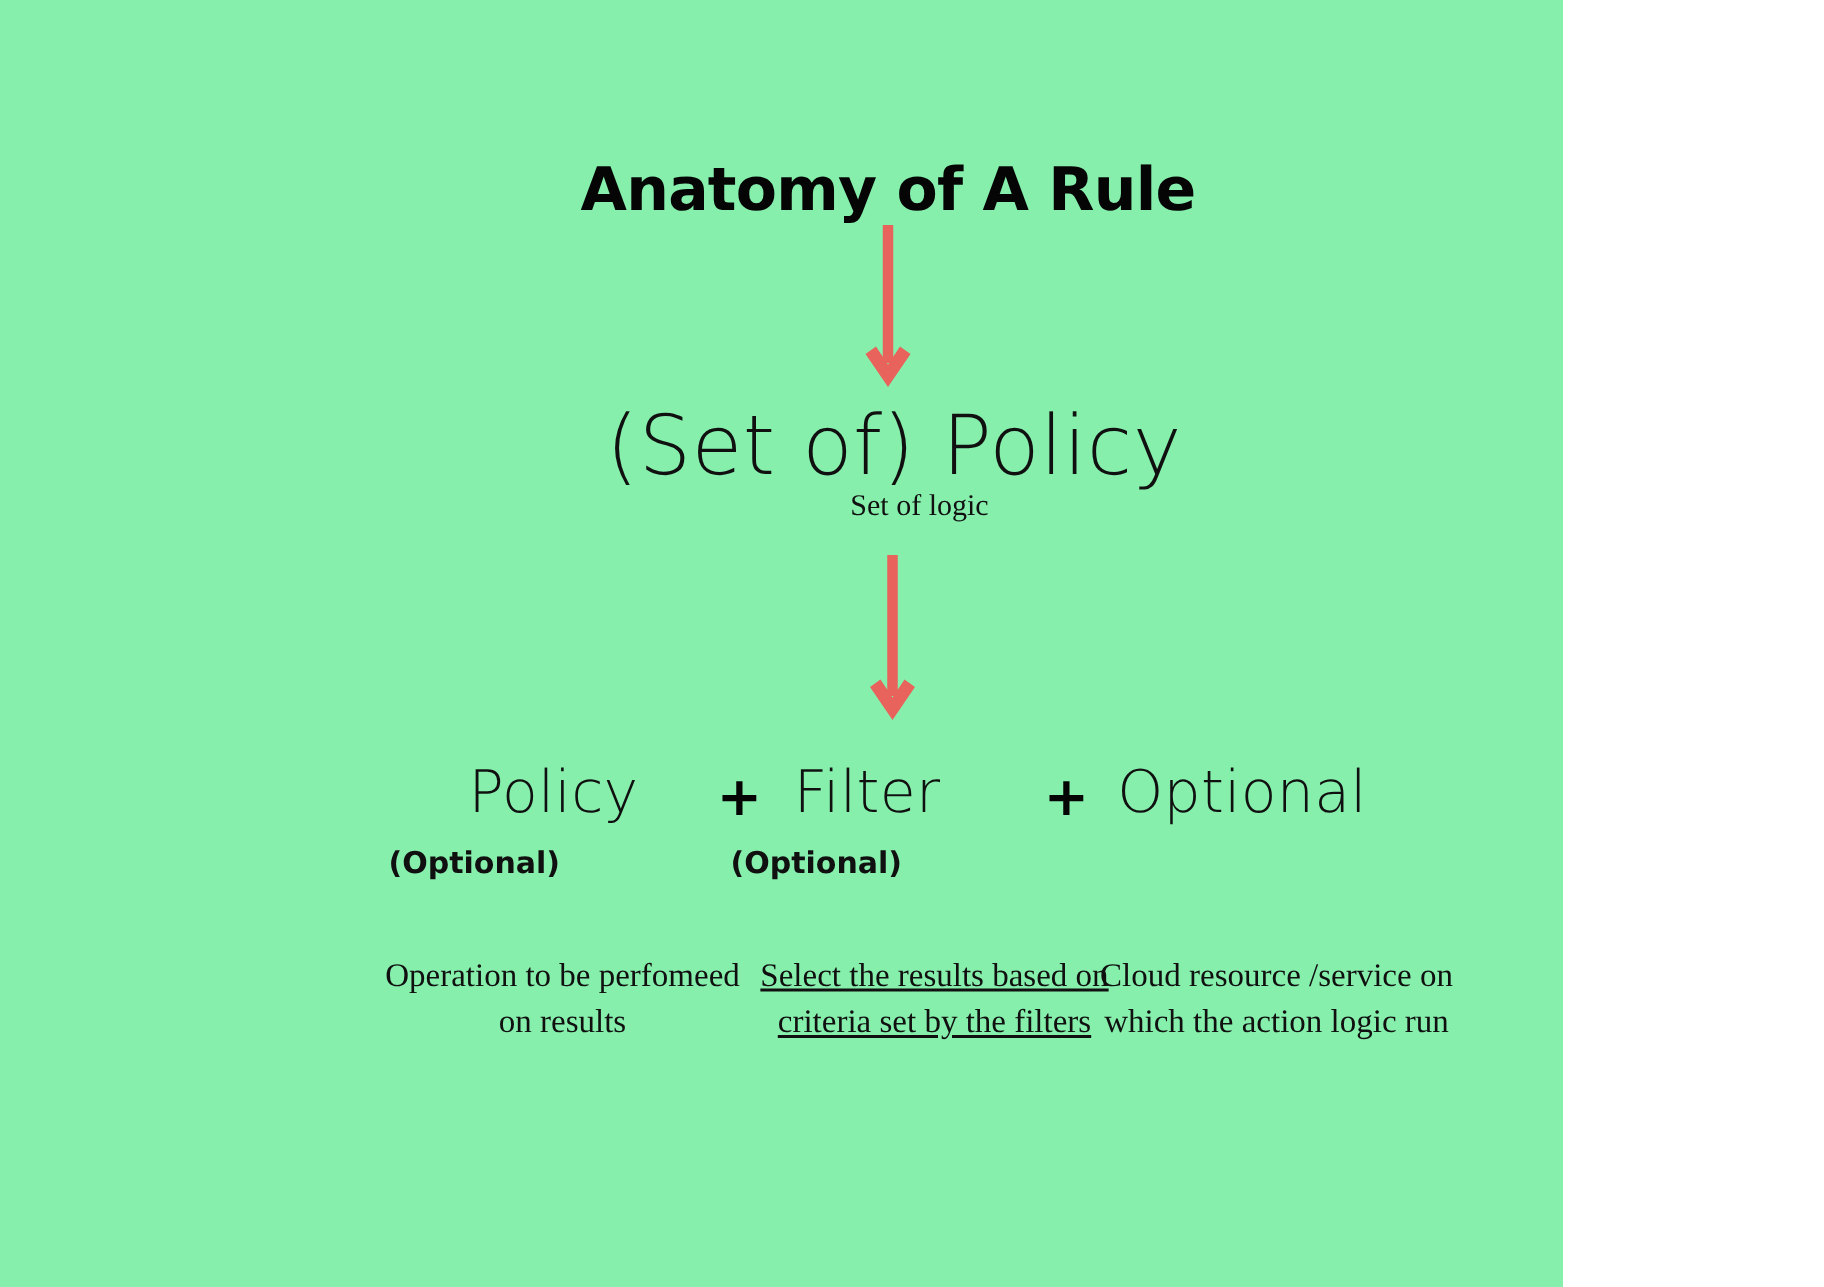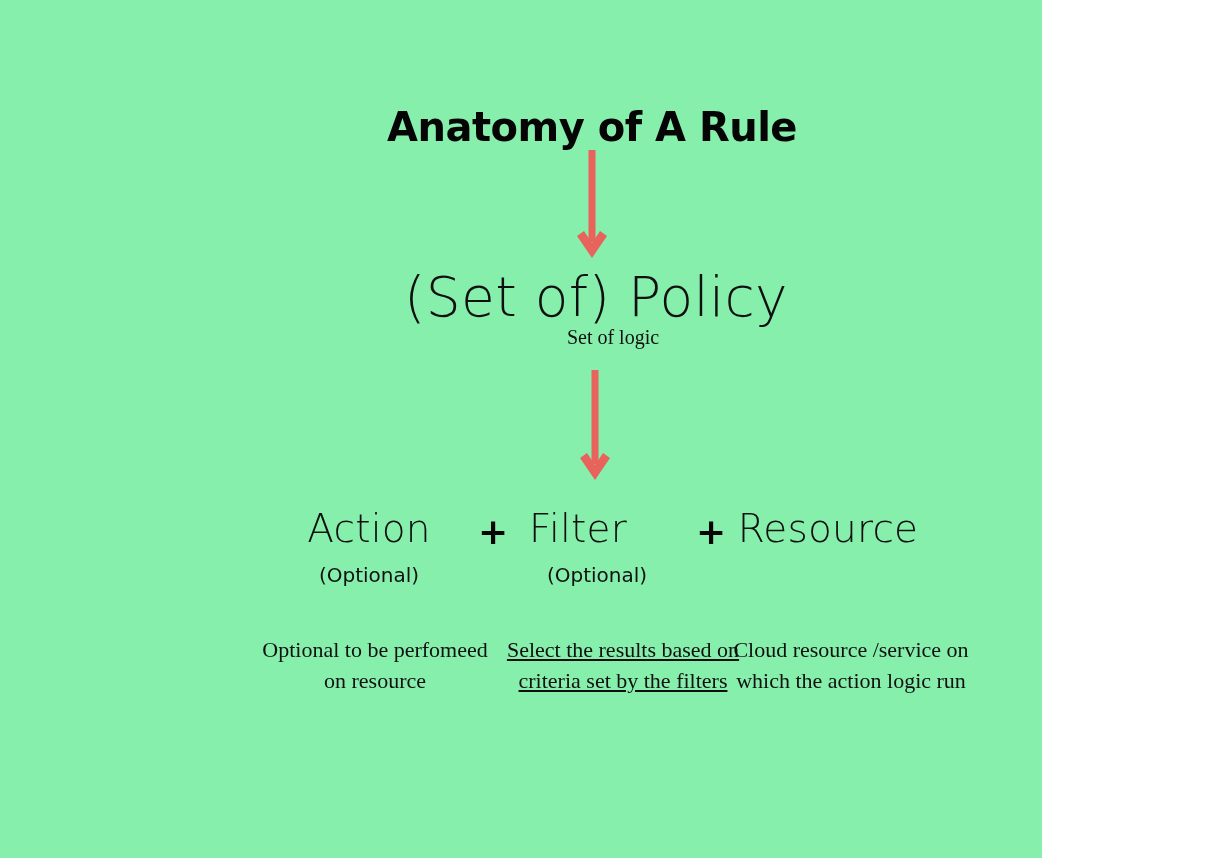--- a/index.html
+++ b/index.html
@@ -117,23 +117,22 @@
     white-space: nowrap;
   }
   .comp-plus.plus-1 { left: 473px; }
   .comp-plus.plus-2 { left: 691px; }
 
   
   .optional-tag {
     position: absolute;
     top: 562px;
     width: 220px;
-    text-align: center;
     font-family: "DejaVu Sans", sans-serif;
-    font-weight: 400;
+    font-weight: 700;
     font-size: 20px;
     line-height: 26px;
     color: #101010;
     white-space: nowrap;
   }
   .optional-tag.opt-action { left: 259px; }
   .optional-tag.opt-filter { left: 487px; }
 
   
   .desc {
@@ -165,34 +164,34 @@
   <div class="policy-label">(Set of) Policy</div>
 
   <div class="policy-sub">Set of logic</div>
 
   <svg class="arrow arrow-2" width="48" height="114" viewBox="0 0 48 114">
     <rect x="20.5" y="0" width="7" height="94" fill="#e8635b"></rect>
     <path d="M 9 88 L 24 110 L 39 88 L 32 83 L 24 95 L 16 83 Z" fill="#e8635b"></path>
   </svg>
 
   <div class="component-row">
-    <div class="comp-term action">Action</div>
+    <div class="comp-term action">Policy</div>
 
     <div class="comp-plus plus-1">+</div>
 
     <div class="comp-term filter">Filter</div>
 
     <div class="comp-plus plus-2">+</div>
 
-    <div class="comp-term resource">Resource</div>
+    <div class="comp-term resource">Optional</div>
   </div>
 
   <div class="optional-tag opt-action">(Optional)</div>
 
   <div class="optional-tag opt-filter">(Optional)</div>
 
-  <div class="desc desc-action">Optional to be perfomeed on resource</div>
+  <div class="desc desc-action">Operation to be perfomeed on results</div>
 
   <div class="desc desc-filter">Select the results based on criteria set by the filters</div>
 
   <div class="desc desc-resource">Cloud resource /service on which the action logic run</div>
 
 </div>
 
 </body></html>

